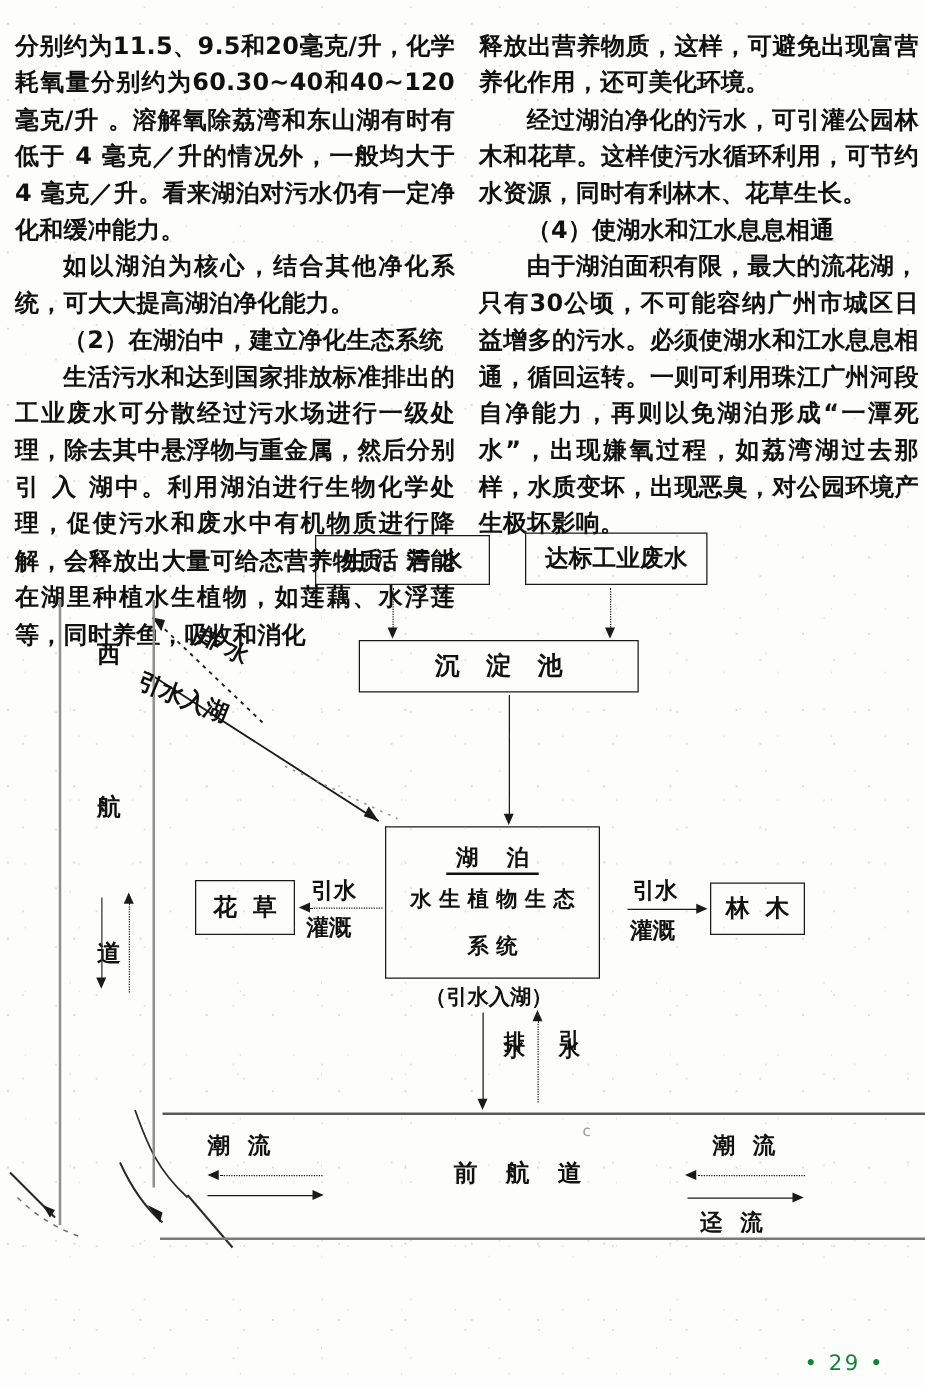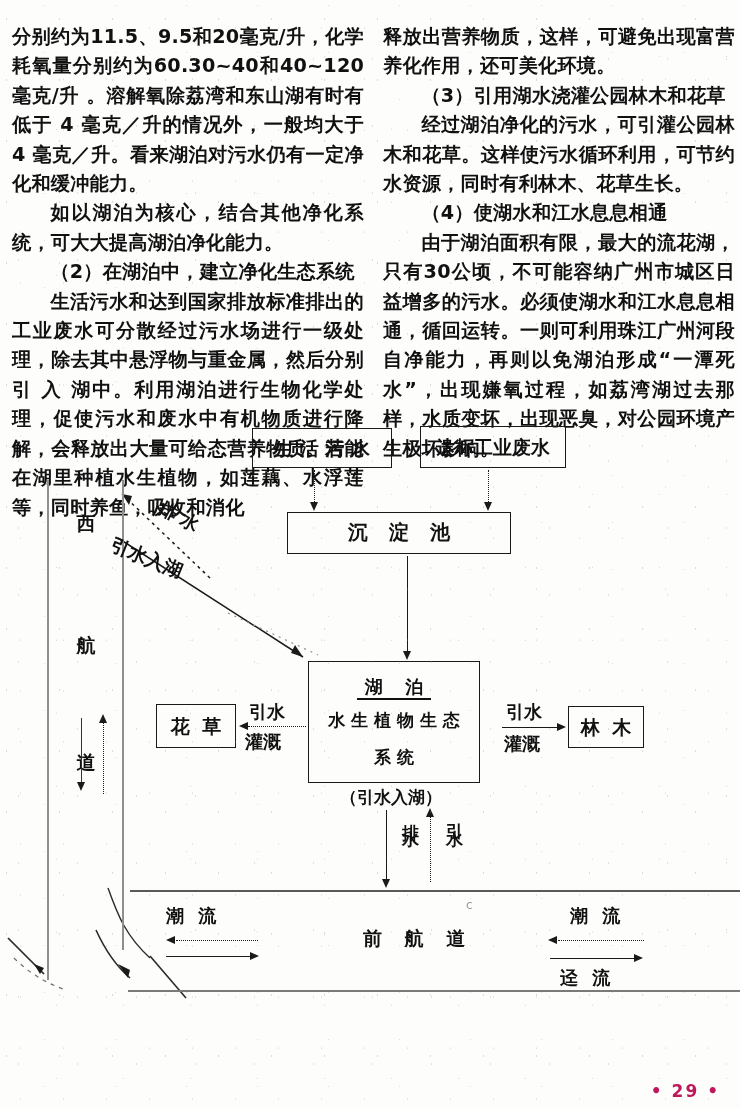--- a/index.html
+++ b/index.html
@@ -158,25 +158,25 @@
     width: 740px;
     text-align: center;
     font-size: 19px;
     font-weight: 700;
     letter-spacing: 1px;
     color: #111;
   }
   #caption .gap { display: inline-block; width: 22px; }
   #folio {
     position: absolute;
-    right: 20px;
+    right: 32px;
     bottom: 8px;
     font-size: 17px;
-    font-weight: 700;
-    color: #be185d;
+    font-weight: 400;
+    color: #15803d;
     letter-spacing: 2px;
   }
   .smudge {
     position: absolute;
     color: #9b9b9b;
     font-size: 12px;
   }
 </style>
 </head>
 <body>
@@ -187,21 +187,20 @@
 
     <div class="col left">
       <p>分别约为11.5、9.5和20毫克/升，化学 耗氧量分别约为60.30~40和40~120毫克/升 。溶解氧除荔湾和东山湖有时有低于 4 毫克／升的情况外，一般均大于 4 毫克／升。看来湖泊对污水仍有一定净化和缓冲能力。</p>
       <p class="ind">如以湖泊为核心，结合其他净化系统，可大大提高湖泊净化能力。</p>
       <p class="ind">（2）在湖泊中，建立净化生态系统</p>
       <p class="ind">生活污水和达到国家排放标准排出的工业废水可分散经过污水场进行一级处理，除去其中悬浮物与重金属，然后分别 引 入 湖中。利用湖泊进行生物化学处理，促使污水和废水中有机物质进行降解，会释放出大量可给态营养物质。若能在湖里种植水生植物，如莲藕、水浮莲等，同时养鱼，吸收和消化</p>
     </div>
 
     <div class="col right">
       <p>释放出营养物质，这样，可避免出现富营养化作用，还可美化环境。</p>
-      <p class="ind">（3）引用湖水浇灌公园林木和花草</p>
       <p class="ind">经过湖泊净化的污水，可引灌公园林木和花草。这样使污水循环利用，可节约水资源，同时有利林木、花草生长。</p>
       <p class="ind">（4）使湖水和江水息息相通</p>
       <p class="ind">由于湖泊面积有限，最大的流花湖，只有30公顷，不可能容纳广州市城区日益增多的污水。必须使湖水和江水息息相通，循回运转。一则可利用珠江广州河段自净能力，再则以免湖泊形成“一潭死水”，出现嫌氧过程，如荔湾湖过去那样，水质变坏，出现恶臭，对公园环境产生极坏影响。</p>
     </div>
   </div>
 
   <div id="figure">
 
     <svg class="overlay" viewBox="0 0 740 640">
 

